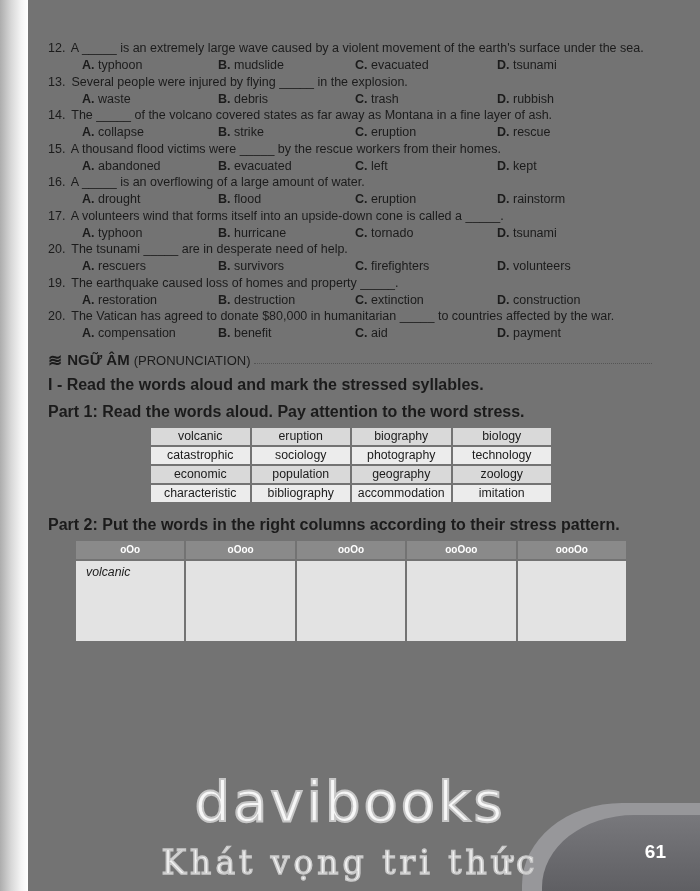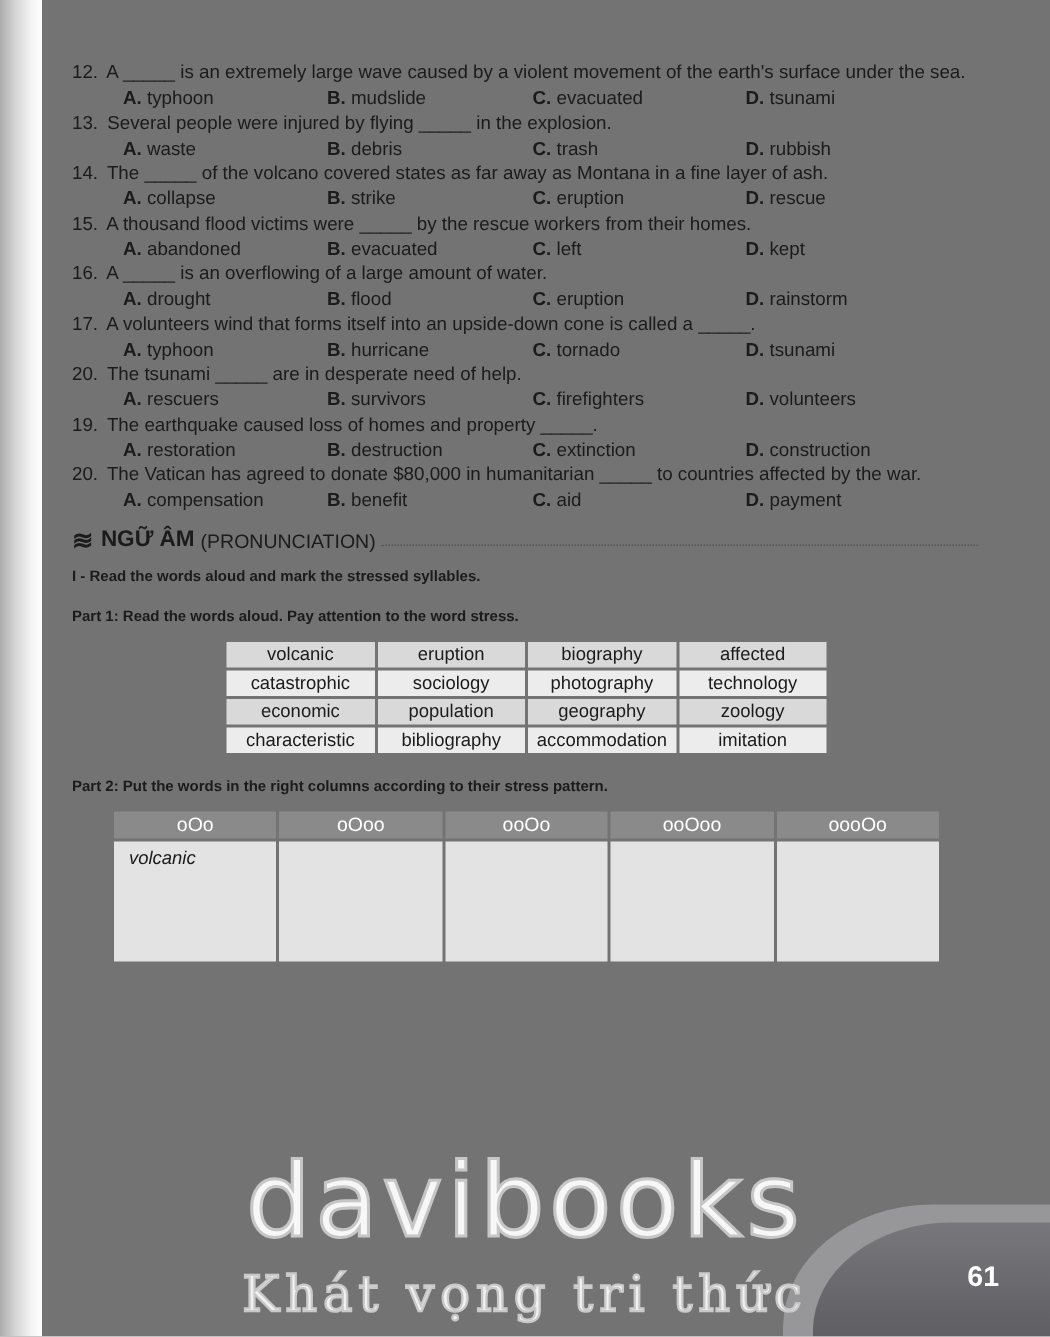--- a/index.html
+++ b/index.html
@@ -23,53 +23,53 @@
   }
   .opt-label { font-weight:bold; }
 
   
   .section-header { display:flex; align-items:flex-end; margin-top:8px; height:18px; }
   .wave { font-size:17px; font-weight:bold; line-height:14px; margin-right:5px; }
   .sec-title { font-weight:bold; font-size:15px; margin-right:4px; }
   .sec-sub { font-size:13px; }
   .dotted { flex:1; border-bottom:1.5px dotted #555; margin:0 2px 4px 4px; }
 
-  .instr { font-weight:bold; font-size:10px; margin-top:9px; line-height:16px; }
+  .instr { font-weight:bold; font-size:16px; margin-top:9px; line-height:16px; }
   .instr-p1 { margin-top:11px; }
   .instr-p2 { margin-top:13px; }
 
   
   .t1 {
     border-collapse:separate; border-spacing:2px; margin:6px auto 0 auto;
     width:404px; table-layout:fixed;
   }
   .t1 td {
     text-align:center; font-size:12.3px; height:17px; padding:0 2px;
   }
   .t1 tr:nth-child(odd) td { background:#d9d9d9; }
   .t1 tr:nth-child(even) td { background:#ececec; }
 
   
   .t2 {
     border-collapse:separate; border-spacing:2px; margin-top:6px;
     width:554px; margin-left:26px; table-layout:fixed;
   }
   .t2 th {
-    background:#8a8a8a; color:#ffffff; font-size:13px; font-weight:normal;
+    background:#8a8a8a; color:#ffffff; font-size:10px; font-weight:bold;
     height:18px; text-align:center; padding:0;
   }
   .t2 td {
     background:#e3e3e3; height:80px; vertical-align:top; text-align:left;
     font-size:12.3px; font-style:italic; padding:4px 0 0 10px;
   }
 
   
   .wm { position:absolute; left:0; width:700px; top:762px; text-align:center; pointer-events:none; }
   .wm-main {
-    font-family:"DejaVu Sans", sans-serif; font-size:68px; line-height:80px;
+    font-family:"DejaVu Sans", sans-serif; font-size:56px; line-height:80px;
     color:#f7f7f7; -webkit-text-stroke:2px #c6c6c6; letter-spacing:3px;
   }
   .wm-sub {
     font-family:"DejaVu Serif", serif; font-size:33px; line-height:38px;
     color:#f1f1f1; -webkit-text-stroke:1.5px #c9c9c9; letter-spacing:4px; margin-top:2px;
   }
 
   
   .corner-light {
     position:absolute; right:0; bottom:0; width:178px; height:88px;
@@ -196,21 +196,21 @@
     <div class="instr">I - Read the words aloud and mark the stressed syllables.</div>
 
     <div class="instr instr-p1">Part 1: Read the words aloud. Pay attention to the word stress.</div>
 
     <table class="t1">
       <tbody>
           <tr>
         <td>volcanic</td>
         <td>eruption</td>
         <td>biography</td>
-        <td>affected</td>
+        <td>biology</td>
       </tr>
       <tr>
         <td>catastrophic</td>
         <td>sociology</td>
         <td>photography</td>
         <td>technology</td>
       </tr>
       <tr>
         <td>economic</td>
         <td>population</td>

